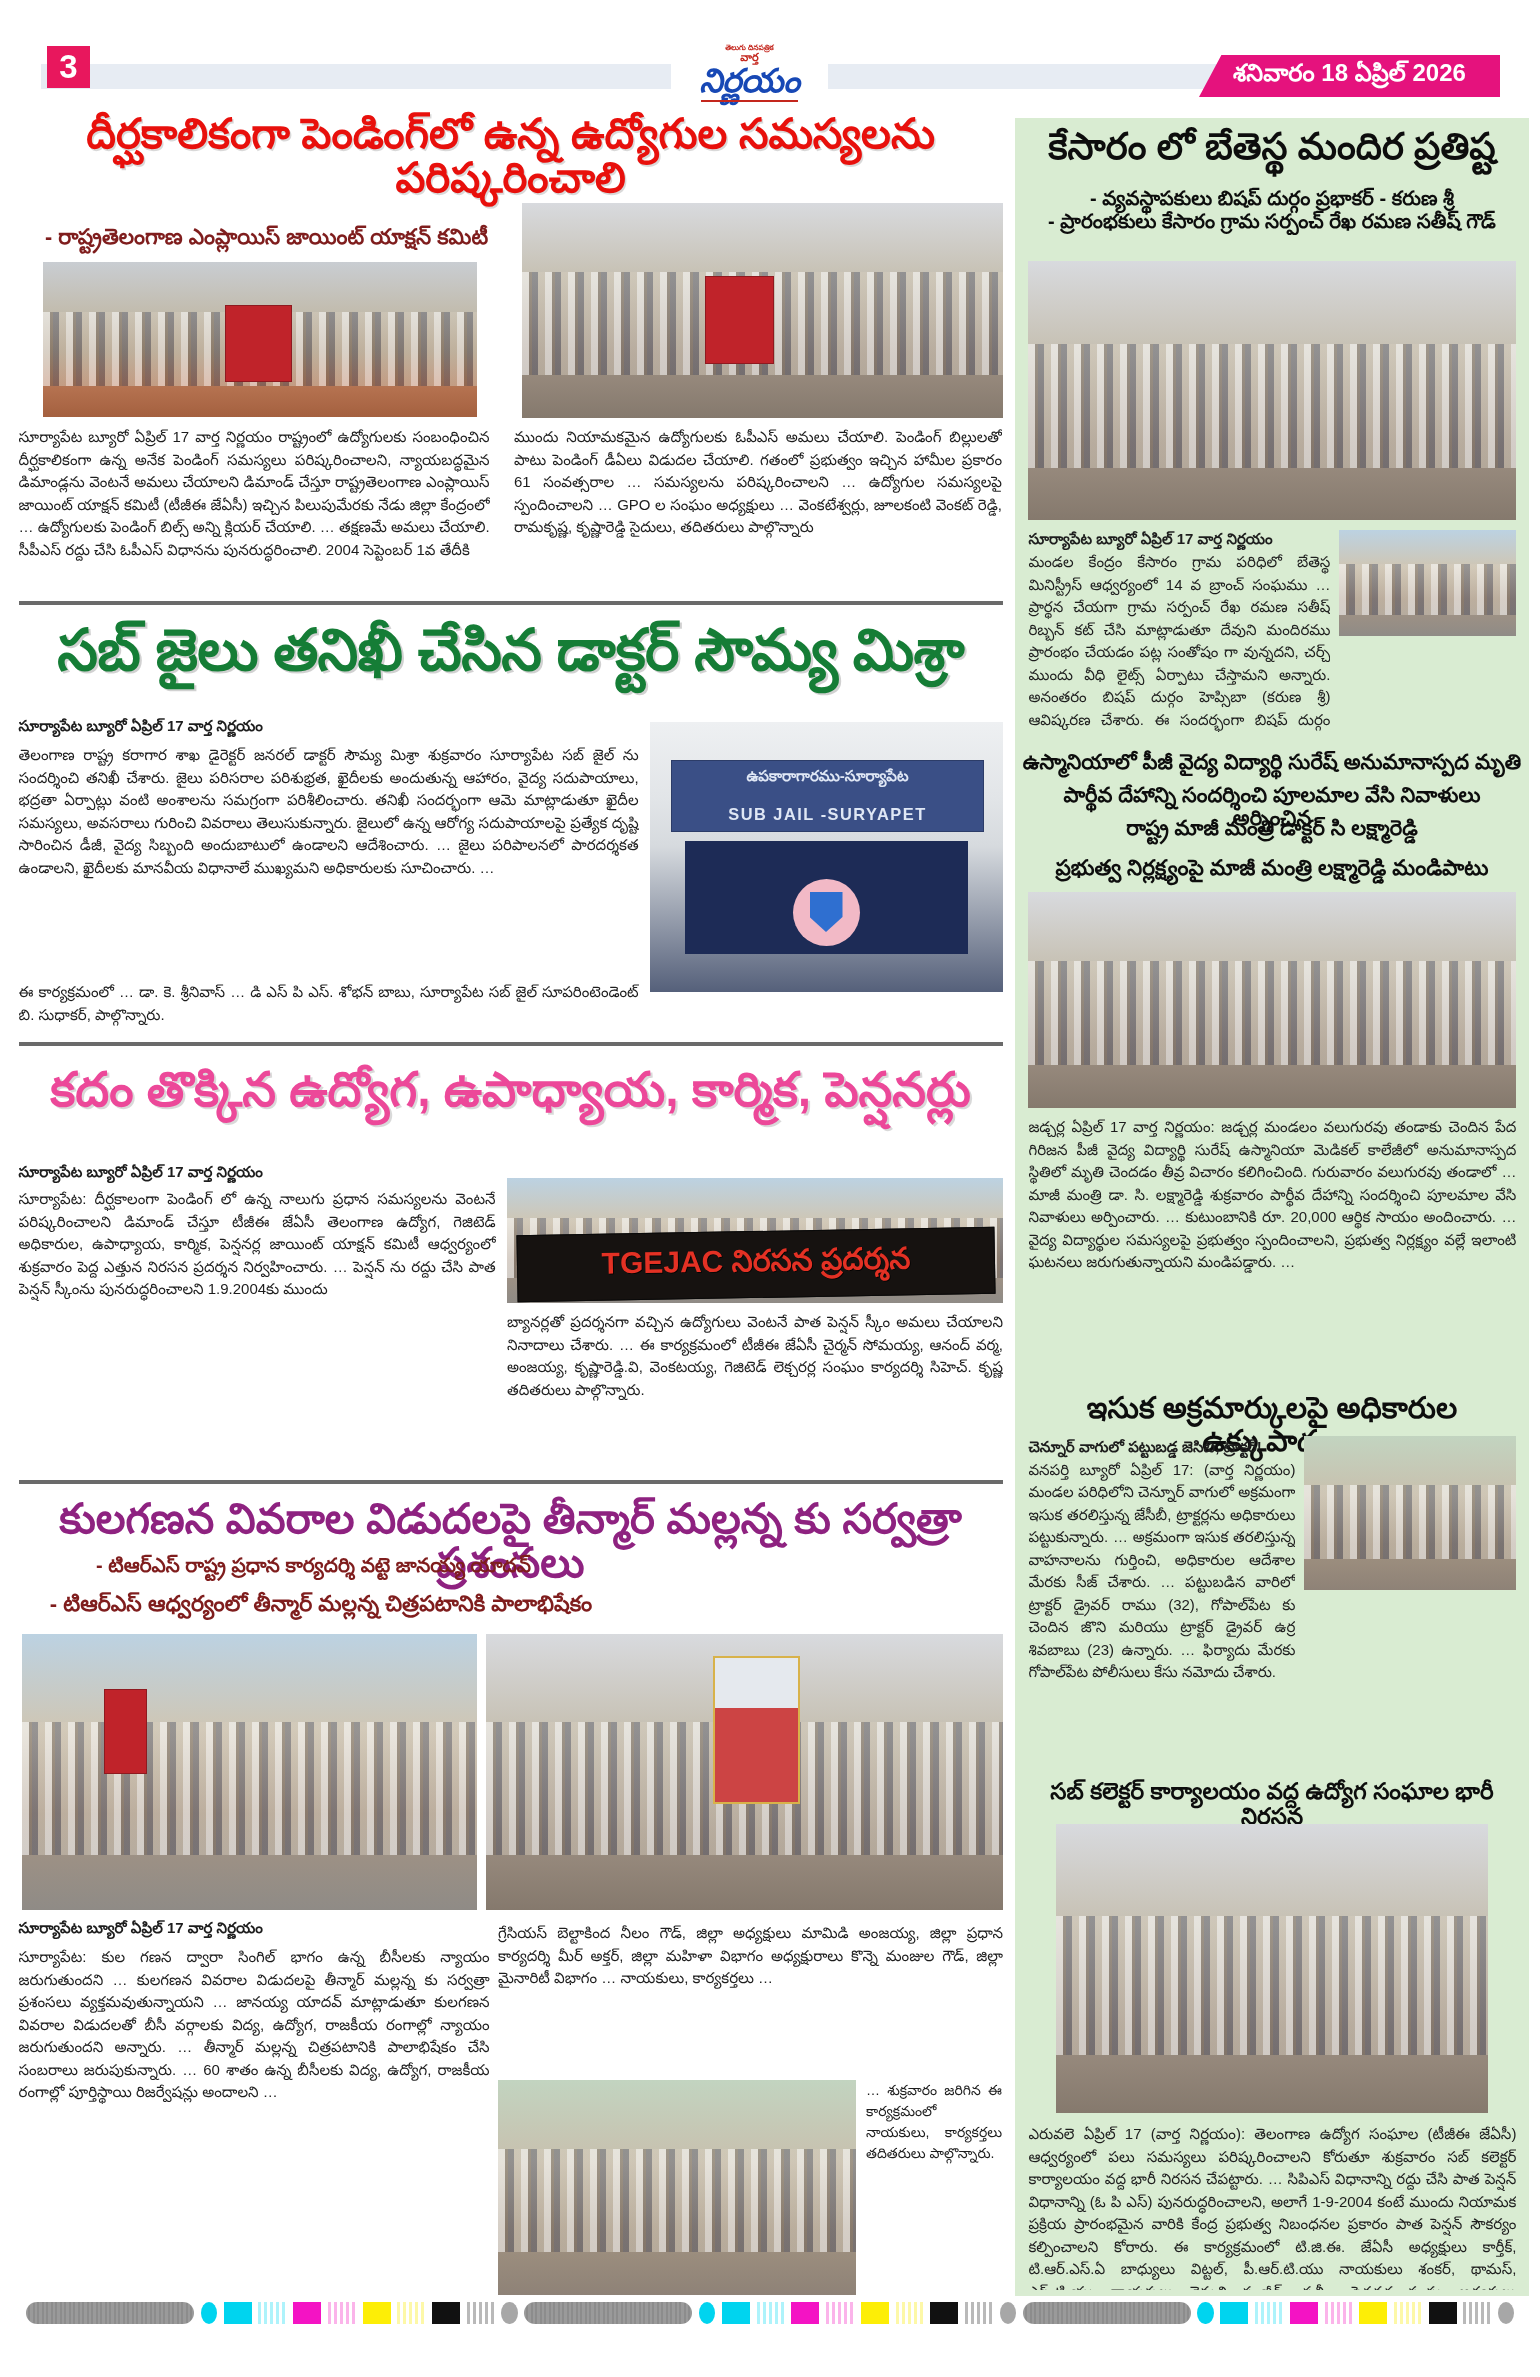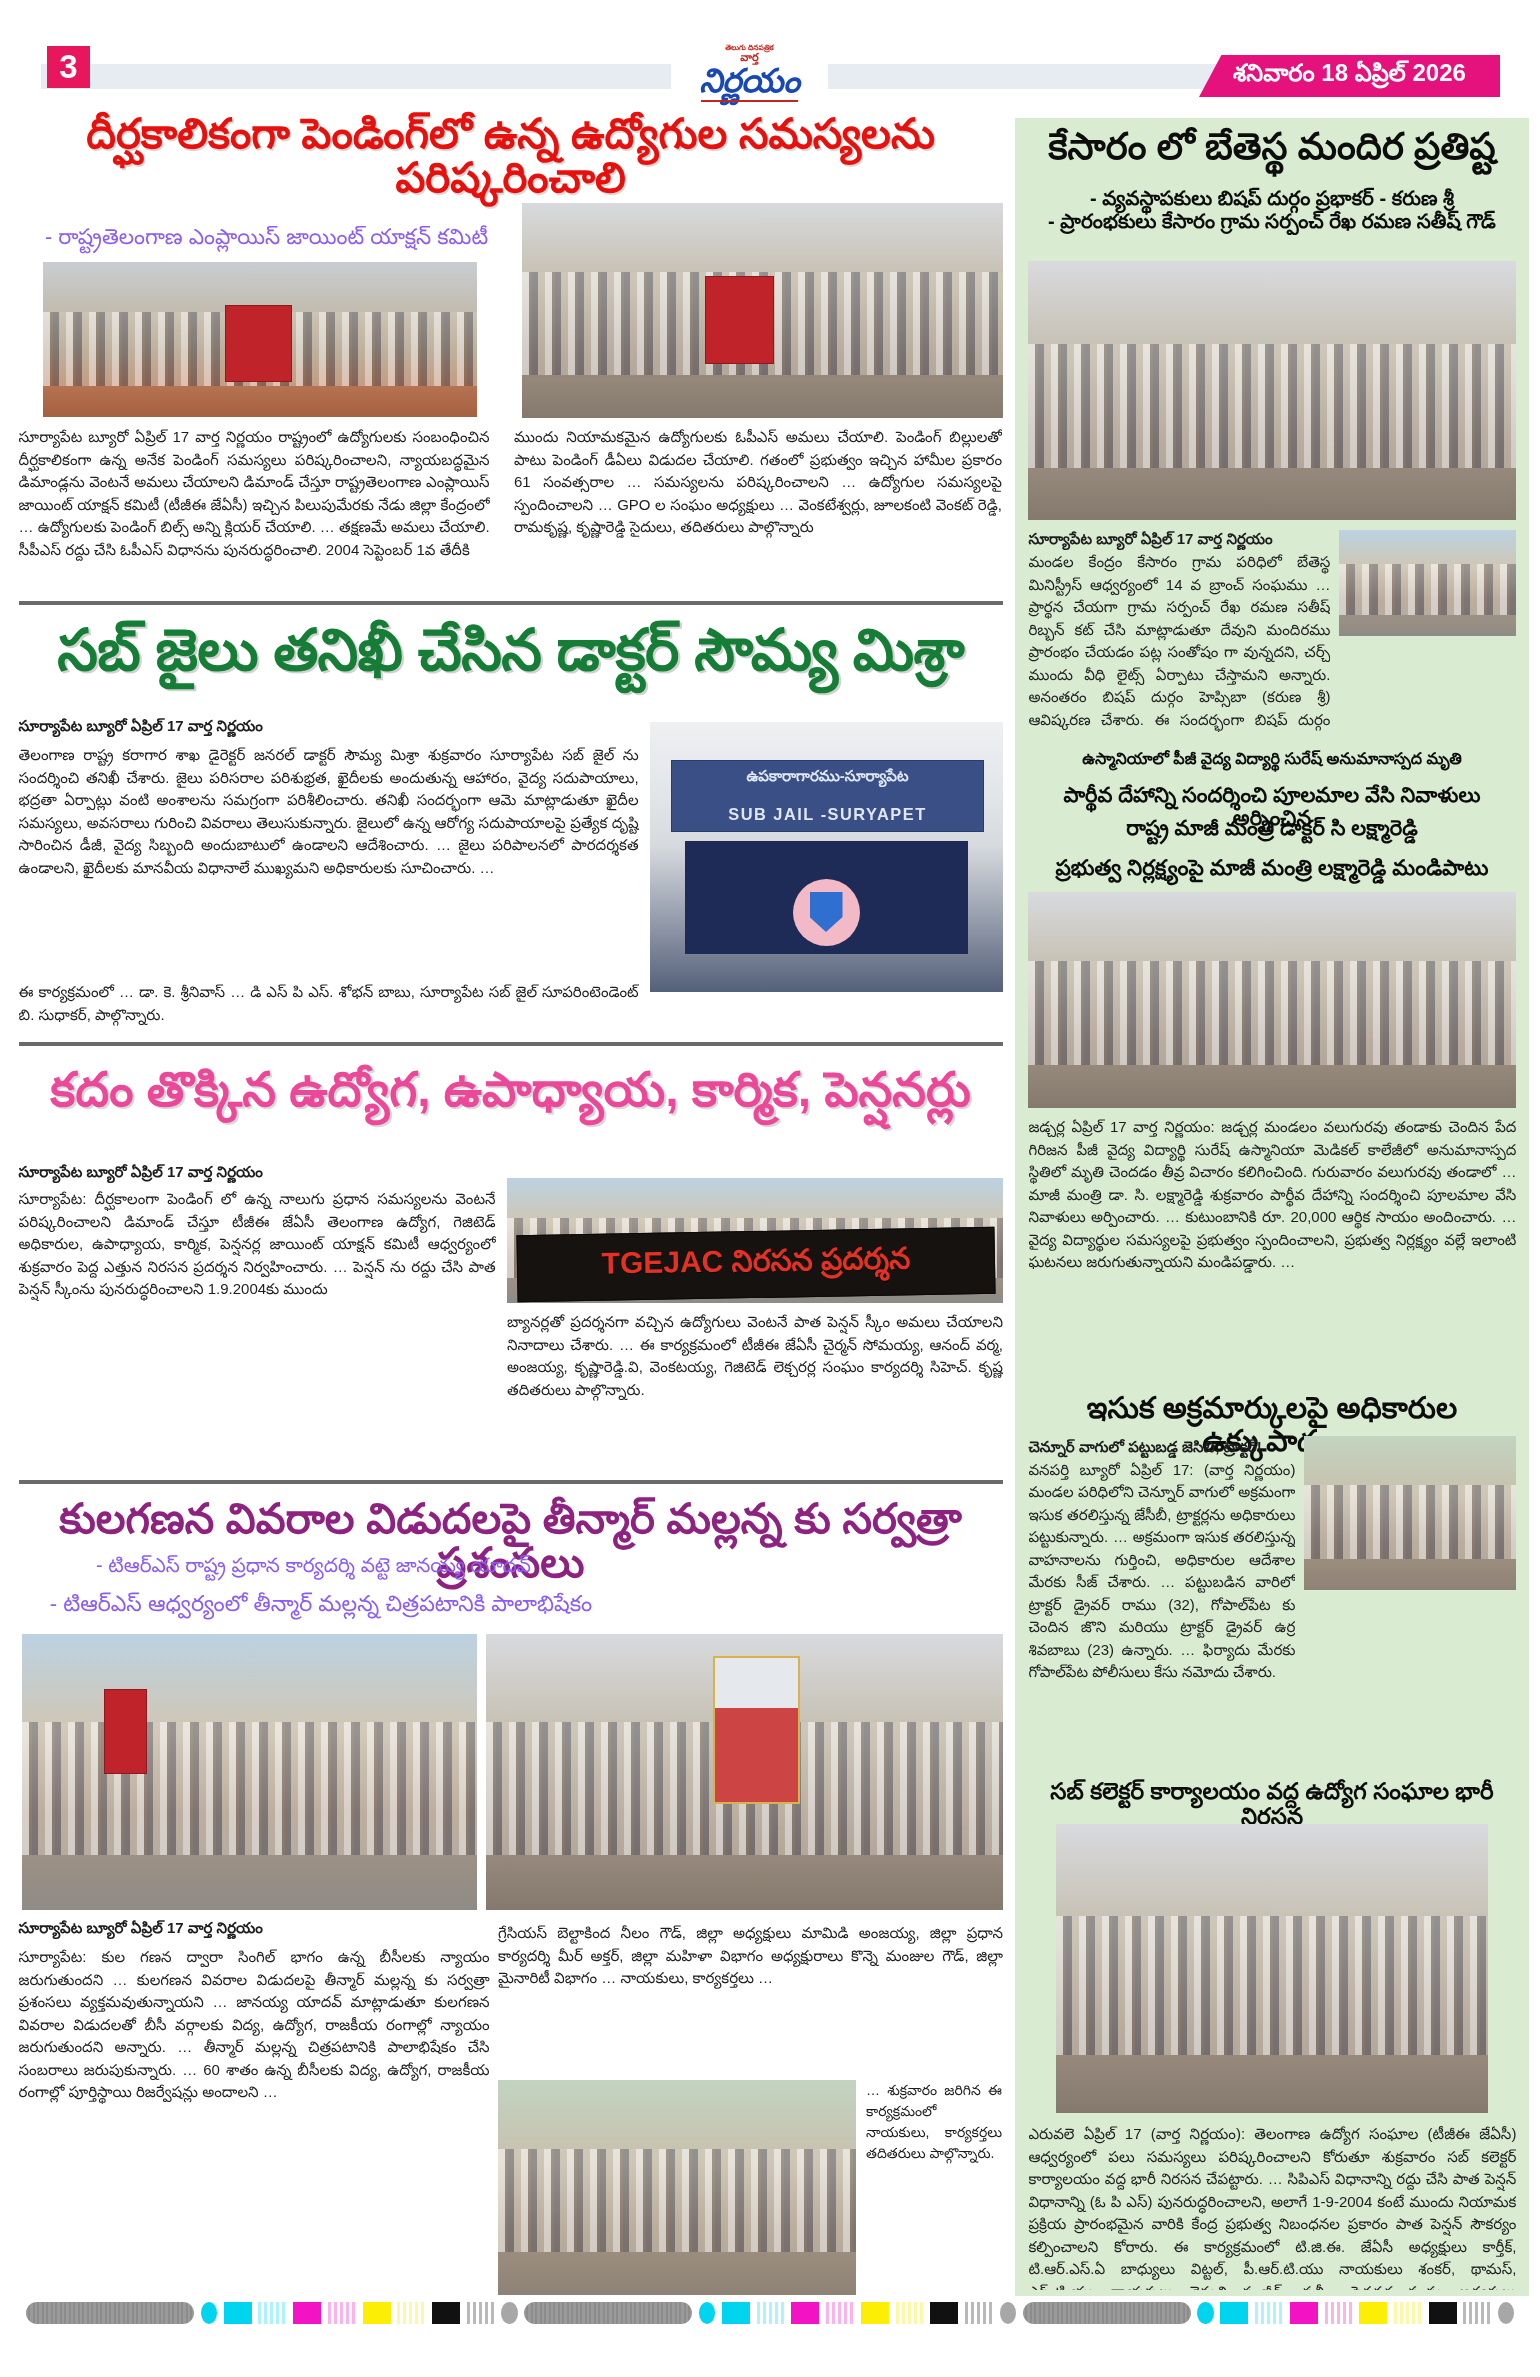--- a/index.html
+++ b/index.html
@@ -18,21 +18,21 @@
   .logo-rule{width:97px;height:1.5px;background:#c4261d;margin-top:2.2px;}
   .date-badge{left:1199px;top:55px;width:301px;height:42px;background:#e5127d;color:#fff;
               font-size:24px;font-weight:bold;display:flex;align-items:center;justify-content:center;
               clip-path:polygon(22.4px 0,100% 0,100% 100%,0 100%);}
   
   .headline{font-weight:bold;text-align:center;line-height:1.05;}
   .hl-a{color:#e8100c;font-size:42px;text-shadow:1.5px 1.5px 0 rgba(0,0,0,.15);}
   .hl-b{color:#157d36;font-size:58px;text-shadow:2.2px 2.2px 0 rgba(0,0,0,.18);letter-spacing:-0.7px;}
   .hl-c{color:#ec4899;font-size:48px;text-shadow:2.2px 2.2px 0 rgba(0,0,0,.15);}
   .hl-d{color:#8e2280;font-size:42px;}
-  .byline{font-weight:normal;color:#8b5cf6;}
+  .byline{font-weight:bold;color:#7f1d1d;}
   .body-text{font-size:15px;line-height:1.5;text-align:justify;color:#1d1d1d;overflow:hidden;}
   .dateline{font-weight:bold;font-size:15px;color:#1d1d1d;}
   .divider{height:3.7px;background:#6a6a6a;}
   
   .photo{overflow:hidden;background:linear-gradient(180deg,#ccd1d6 0%,#c3bdb0 30%,#a9957f 58%,#9b8671 100%);}
   .photo::before{content:"";position:absolute;left:0;right:0;top:32%;height:48%;
      background:repeating-linear-gradient(90deg,rgba(255,255,255,.55) 0 6.7px,rgba(96,84,76,.40) 6.7px 10.4px,
      rgba(60,66,90,.38) 10.4px 16.4px,rgba(214,205,190,.45) 16.4px 23px);}
   .ph-tile{background:linear-gradient(180deg,#c9cdd2 0%,#c2bcae 32%,#ab9880 58%,#b4714f 82%,#a4603f 100%);}
   .ph-street{background:linear-gradient(180deg,#bcd2e2 0%,#cfc6b4 35%,#a79584 65%,#8f8b86 100%);}
@@ -151,21 +151,21 @@
     <div class="rp r-hl" style="left:7.5px;top:9px;width:499px;font-size:37px;">కేసారం లో బేతెస్థ మందిర ప్రతిష్ట</div>
     <div class="rp r-hl" style="left:7.5px;top:69px;width:499px;font-size:20px;">- వ్యవస్థాపకులు బిషప్ దుర్గం ప్రభాకర్ - కరుణ శ్రీ</div>
     <div class="rp r-hl" style="left:7.5px;top:92px;width:499px;font-size:20px;">- ప్రారంభకులు కేసారం గ్రామ సర్పంచ్ రేఖ రమణ సతీష్ గౌడ్</div>
     <div class="rp photo ph-crowd" style="left:13.4px;top:143px;width:488px;height:259px;"></div>
     <div class="rp" style="left:13.4px;top:412px;width:488px;height:210px;">
       <span class="float-photo photo ph-street" style="width:177px;height:106px;"></span>
       <div class="dateline">సూర్యాపేట బ్యూరో ఏప్రిల్ 17 వార్త నిర్ణయం</div>
       <div class="body-text" style="height:182px;">మండల కేంద్రం కేసారం గ్రామ పరిధిలో బేతెస్థ మినిస్ట్రీస్ ఆధ్వర్యంలో 14 వ బ్రాంచ్ సంఘము … ప్రార్థన చేయగా గ్రామ సర్పంచ్ రేఖ రమణ సతీష్ రిబ్బన్ కట్ చేసి మాట్లాడుతూ దేవుని మందిరము ప్రారంభం చేయడం పట్ల సంతోషం గా వున్నదని, చర్చ్ ముందు వీధి లైట్స్ ఏర్పాటు చేస్తామని అన్నారు. అనంతరం బిషప్ దుర్గం హెప్సిబా (కరుణ శ్రీ) ఆవిష్కరణ చేశారు. ఈ సందర్భంగా బిషప్ దుర్గం ప్రభాకర్ మాట్లాడుతూ … గ్రామములందు దేవుని ఆశీస్సులు పొందాలని అందరు సంతోషంగా ఉండాలని ప్రార్థన చేశారు. ఈ కార్యక్రమంలో పాస్టర్ జయదేవ్ … తదితరులు పాల్గొన్నారు.</div>
     </div>
 
-    <div class="rp r-hl" style="left:7.5px;top:632px;width:499px;font-size:16px;">ఉస్మానియాలో పీజీ వైద్య విద్యార్థి సురేష్ అనుమానాస్పద మృతి</div>
+    <div class="rp r-hl" style="left:7.5px;top:632px;width:499px;font-size:21px;">ఉస్మానియాలో పీజీ వైద్య విద్యార్థి సురేష్ అనుమానాస్పద మృతి</div>
     <div class="rp r-hl" style="left:7.5px;top:665px;width:499px;font-size:21px;">పార్థీవ దేహాన్ని సందర్శించి పూలమాల వేసి నివాళులు అర్పించిన</div>
     <div class="rp r-hl" style="left:7.5px;top:698px;width:499px;font-size:21px;">రాష్ట్ర మాజీ మంత్రి డాక్టర్ సి లక్ష్మారెడ్డి</div>
     <div class="rp r-hl" style="left:7.5px;top:738px;width:499px;font-size:21.6px;">ప్రభుత్వ నిర్లక్ష్యంపై మాజీ మంత్రి లక్ష్మారెడ్డి మండిపాటు</div>
     <div class="rp photo ph-crowd" style="left:13.4px;top:774px;width:488px;height:216px;"></div>
     <div class="rp body-text" style="left:13.4px;top:998px;width:488px;height:259px;">జడ్చర్ల ఏప్రిల్ 17 వార్త నిర్ణయం: జడ్చర్ల మండలం వలుగురవు తండాకు చెందిన పేద గిరిజన పీజీ వైద్య విద్యార్థి సురేష్ ఉస్మానియా మెడికల్ కాలేజీలో అనుమానాస్పద స్థితిలో మృతి చెందడం తీవ్ర విచారం కలిగించింది. గురువారం వలుగురవు తండాలో … మాజీ మంత్రి డా. సి. లక్ష్మారెడ్డి శుక్రవారం పార్థీవ దేహాన్ని సందర్శించి పూలమాల వేసి నివాళులు అర్పించారు. … కుటుంబానికి రూ. 20,000 ఆర్థిక సాయం అందించారు. … వైద్య విద్యార్థుల సమస్యలపై ప్రభుత్వం స్పందించాలని, ప్రభుత్వ నిర్లక్ష్యం వల్లే ఇలాంటి ఘటనలు జరుగుతున్నాయని మండిపడ్డారు. …</div>
 
     <div class="rp r-hl" style="left:7.5px;top:1273px;width:499px;font-size:30px;">ఇసుక అక్రమార్కులపై అధికారుల ఉక్కుపాదం.</div>
     <div class="rp" style="left:13.4px;top:1318px;width:488px;height:337px;">
       <span class="float-photo photo ph-green" style="width:212px;height:154px;"></span>
       <div class="body-text" style="font-weight:bold;height:auto;">చెన్నూర్ వాగులో పట్టుబడ్డ జెసిబి, ట్రాక్టర్!</div>

